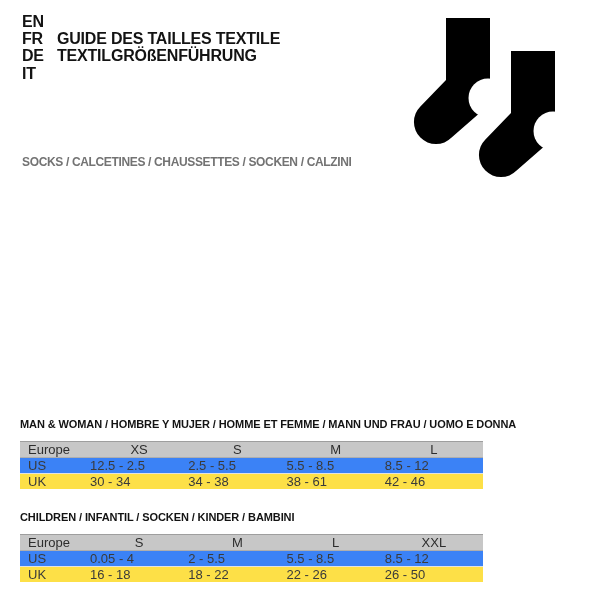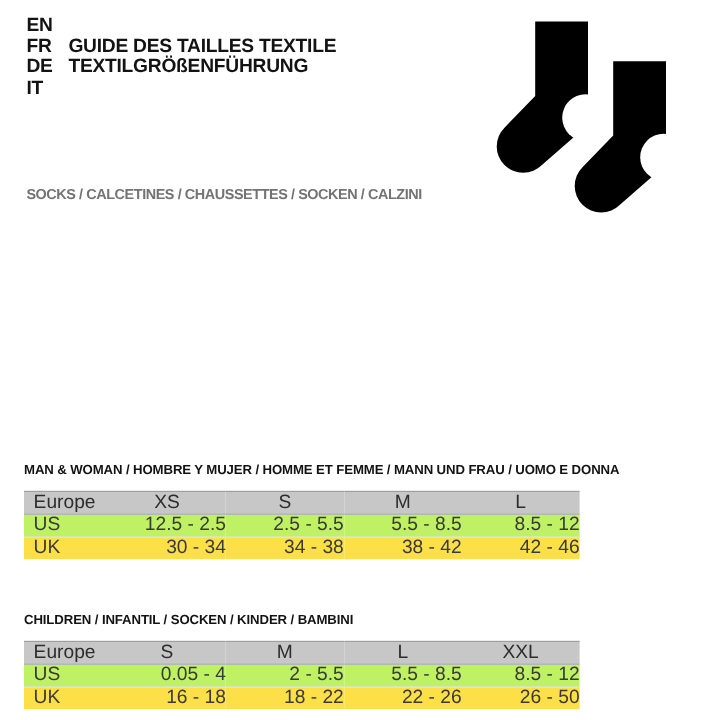--- a/index.html
+++ b/index.html
@@ -14,35 +14,35 @@
   .lang-code { width:35px; flex:0 0 35px; }
   
   .product-heading {
     position:absolute; left:22px; top:107px; font-size:12px; font-weight:bold;
     letter-spacing:-0.35px; color:#737373; line-height:15px;margin-top:48px;
   }
   
   .socks-svg { position:absolute; left:400px; top:10px; }
   
   .size-table { position:absolute; left:20px; width:463px; }
-  .size-table.t1 { top:385px; }
+  .size-table.t1 { top:417px; }
   .size-table.t2 { top:510px; }
   .table-title {
     font-size:11px; font-weight:bold; letter-spacing:-0.1px; line-height:14px;
     margin:0 0 10px 0; color:#131313; white-space:nowrap;
   }
-  table.sizes { border-collapse:collapse; width:463px; table-layout:fixed; font-size:16px; color:#3a3a3a; }
+  table.sizes { border-collapse:collapse; width:463px; table-layout:fixed; font-size:13px; color:#3a3a3a; }
   table.sizes col.c-first { width:70px; }
   table.sizes th {
     font-weight:normal; height:13px; padding:0; color:#2d2d2d;
     background:#c7c7c7; border-top:1px solid #9e9e9e; border-bottom:1px solid #aeaeae;
   }
-  table.sizes td { height:15px; padding:0; text-align:right; }
+  table.sizes td { height:15px; padding:0; text-align:left; }
   table.sizes th.first, table.sizes td.first { text-align:left; padding-left:8px; }
-  table.sizes tbody tr.r0 td { background:#bef264; border-bottom:1px solid #e2e2e2; }
+  table.sizes tbody tr.r0 td { background:#3b82f6; border-bottom:1px solid #e2e2e2; }
   table.sizes tbody tr.r1 td { background:#fde047; }
 </style>
 </head>
 <body>
 
 <div class="lang-list">
   <div class="lang-row">
     <span class="lang-code">EN</span>
   </div>
   <div class="lang-row">
@@ -95,21 +95,21 @@
         <td class="first">US</td>
         <td>12.5 - 2.5</td>
         <td>2.5 - 5.5</td>
         <td>5.5 - 8.5</td>
         <td>8.5 - 12</td>
       </tr>
       <tr class="r1">
         <td class="first">UK</td>
         <td>30 - 34</td>
         <td>34 - 38</td>
-        <td>38 - 42</td>
+        <td>38 - 61</td>
         <td>42 - 46</td>
       </tr>
     </tbody>
   </table>
 </section>
 
 <section class="size-table t2">
   <div class="table-title">CHILDREN / INFANTIL / SOCKEN / KINDER / BAMBINI</div>
   <table class="sizes">
     <colgroup>

